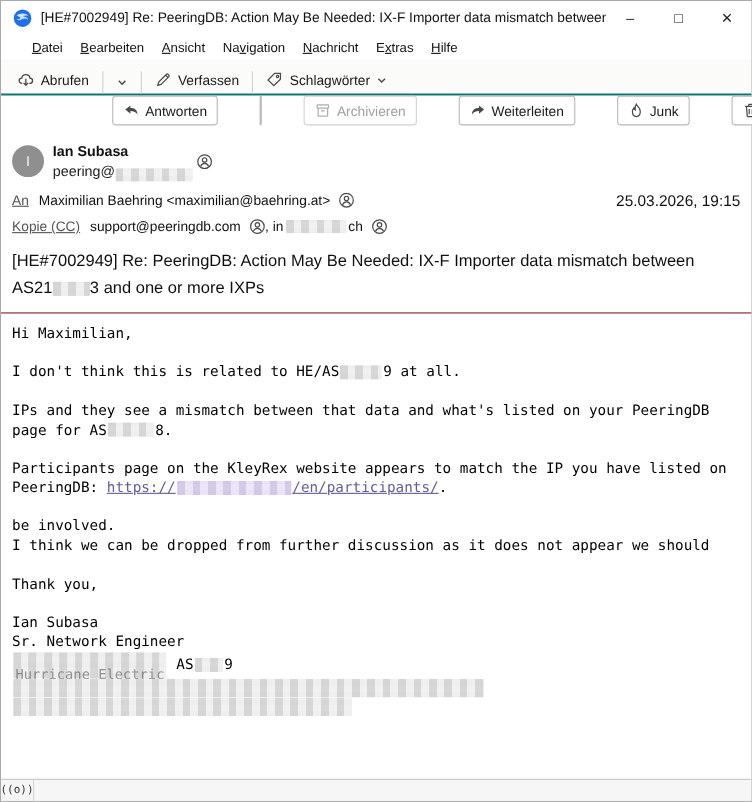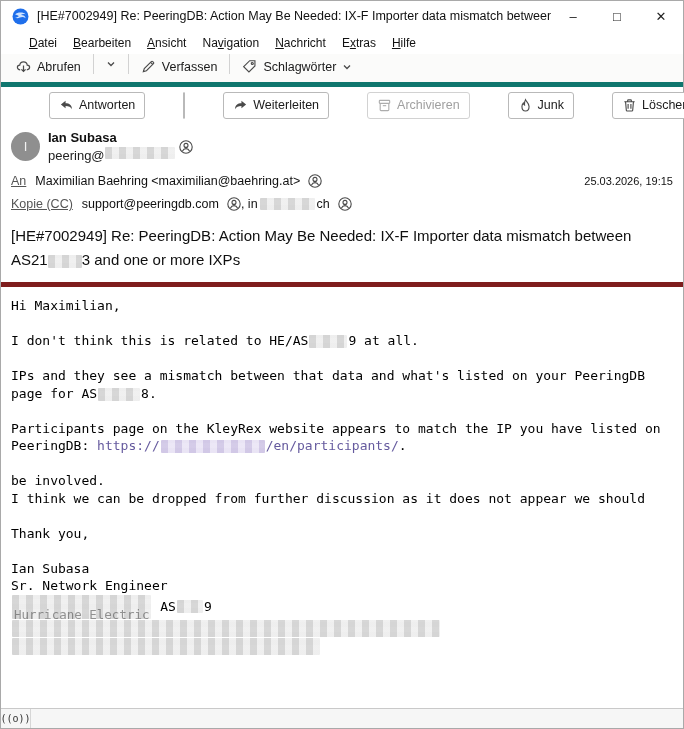--- a/index.html
+++ b/index.html
@@ -13,66 +13,66 @@
   .title-text { font-size:12.5px; color:#111; white-space:nowrap; overflow:hidden; flex:1 1 auto; }
   .win-controls { display:flex; flex:0 0 auto; }
   .win-btn { width:44px; height:30px; display:flex; align-items:center; justify-content:center; font-size:13px; color:#222; cursor:default; }
 
   
   .menubar { height:23px; display:flex; align-items:center; padding-left:20px; background:#fff; font-size:12px; flex:0 0 auto; }
   .menu-item { padding:3px 8px; color:#111; }
   .menu-item u { text-decoration:underline; }
 
   
-  .toolbar { height:33px; display:flex; align-items:flex-start; background:#fbfbfa; border-bottom:5px solid #0f766e; padding-left:6px; flex:0 0 auto; }
+  .toolbar { height:33px; display:flex; align-items:flex-end; background:#fbfbfa; border-bottom:2px solid #0f766e; padding-left:6px; flex:0 0 auto; }
   .tb-item { display:flex; align-items:center; gap:6px; padding:5px 9px; font-size:12.5px; color:#1a1a1a; border-radius:3px; }
   .tb-sep { width:1px; height:20px; background:#d2d2d2; margin:0 3px; }
   .chev { width:10px; height:10px; }
   .icon16 { width:15px; height:15px; flex:0 0 auto; }
 
   
-  .actionbar { height:36px; display:flex; align-items:center; background:#fff; padding-left:48px; padding-right:8px; flex:0 0 auto;gap:32px; }
+  .actionbar { height:36px; display:flex; background:#fff; padding-left:101px; padding-right:8px; flex:0 0 auto;gap:32px; }
   .act-btn { display:flex; align-items:center; gap:5px; height:27px; padding:0 9px; background:#fff;
              border:1px solid #b9b9b9; border-radius:3px; font-size:12.5px; color:#1a1a1a; margin-right:6px; }
   .act-split { display:flex; height:27px; border:1px solid #b9b9b9; border-radius:3px; margin-right:6px; overflow:hidden; }
   .act-split .part { display:flex; align-items:center; gap:5px; padding:0 9px; font-size:12.5px; background:#fff; }
   .act-split .divider { width:1px; background:#c5c5c5; }
   .act-btn.disabled { color:#a0a0a0; border-color:#d2d2d2; }
   .act-btn.disabled svg { opacity:.45; }
 
   
   .msgheader { background:#fff; padding:6px 10px 0 10px; flex:0 0 auto; }
   .from-row { display:flex; align-items:flex-start; }
   .avatar { width:29px; height:29px; border-radius:50%; background:#8f8f8f; color:#f2f2f2; font-size:13px;
             display:flex; align-items:center; justify-content:center; margin:3px 8px 0 0; flex:0 0 auto; }
   .from-col { display:flex; flex-direction:column; }
   .from-name { font-size:13px; font-weight:bold; color:#111; line-height:18px; }
-  .from-email { font-size:13px; color:#222; line-height:18px; display:flex; align-items:flex-start; }
+  .from-email { font-size:13px; color:#222; line-height:18px; display:flex; align-items:flex-end; }
   .contact-icon { width:14px; height:14px; margin-left:8px; flex:0 0 auto; }
   .from-contact { align-self:center; margin-left:4px; }
   .addr-row { display:flex; align-items:center; font-size:12.5px; margin-top:9px; color:#111; }
   .addr-label { color:#555; margin-right:9px;text-decoration:underline; }
-  .date { margin-left:auto; color:#111; font-size:11px; }
+  .date { margin-left:auto; color:#111; font-size:14px; }
   .subject { font-size:15px; line-height:24px; color:#0f0f0f; margin:13px 0 10px 0; max-width:660px; }
 
   
   .redact { display:inline-block; vertical-align:middle; height:13px; border-radius:1px;
             background:
               repeating-linear-gradient(90deg, rgba(210,210,210,.85) 0 7px, rgba(240,240,240,.85) 7px 14px),
               repeating-linear-gradient(0deg, #e6e6e6 0 5px, #f3f3f3 5px 10px); }
   .redact.lav { background:
               repeating-linear-gradient(90deg, rgba(205,195,228,.8) 0 7px, rgba(235,230,246,.8) 7px 14px),
               repeating-linear-gradient(0deg, #e3ddf0 0 5px, #f1edf9 5px 10px); }
   .redact.faint { height:16px; width:auto; color:rgba(70,70,70,.55); font-size:12.5px; line-height:16px; padding:12px 2px; }
   .hdr-redact { height:12px; }
 
   
-  .bodywrap { flex:1 1 auto; border-top:5px solid #7f1d1d; background:#fff; overflow:hidden; padding:10px 10px 0 10px; }
+  .bodywrap { flex:1 1 auto; border-top:1px solid #7f1d1d; background:#fff; overflow:hidden; padding:10px 10px 0 10px; }
   .bline { font-family:"DejaVu Sans Mono", monospace; font-size:13px; line-height:17.5px; white-space:pre; color:#000; }
-  .blink { color:#655a9e; }
+  .blink { color:#655a9e; text-decoration:underline; }
   .bline .redact { height:13px; margin:0 1px; }
 
   
   .statusbar { height:20px; flex:0 0 auto; background:#f6f6f6; border-top:1px solid #c9c9c9; display:flex; align-items:center; }
   .status-iconbox { width:30px; height:100%; display:flex; align-items:center; justify-content:center;
                     border-right:1px solid #d6d6d6; font-size:10px; color:#333; font-family:"DejaVu Sans Mono", monospace; }
 </style>
 </head>
 <body>
 
@@ -144,33 +144,33 @@
       <span>Antworten</span>
     </div>
     <div class="act-split">
       <div class="part">
         
         
       </div>
       <div class="divider"></div>
 
     </div>
-    <div class="act-btn">
-      <svg class="icon16" viewBox="0 0 16 16" fill="#4a4a4a">
-        <path d="M9 3 L14 7 L9 11 V8.4 C5.6 8.4 3.4 9.5 2.2 12 C2.2 7.4 5 5.6 9 5.6 Z"></path>
-      </svg>
-      <span>Weiterleiten</span>
-    </div>
     <div class="act-btn disabled">
       <svg class="icon16" viewBox="0 0 16 16" fill="none" stroke="#4a4a4a" stroke-width="1.2">
         <rect x="2.5" y="2.5" width="11" height="3.2" rx="0.6"></rect>
         <path d="M3.4 5.7 V12.6 C3.4 13.1 3.8 13.5 4.3 13.5 H11.7 C12.2 13.5 12.6 13.1 12.6 12.6 V5.7"></path>
         <path d="M6.2 8.2 H9.8"></path>
       </svg>
       <span>Archivieren</span>
+    </div>
+    <div class="act-btn">
+      <svg class="icon16" viewBox="0 0 16 16" fill="#4a4a4a">
+        <path d="M9 3 L14 7 L9 11 V8.4 C5.6 8.4 3.4 9.5 2.2 12 C2.2 7.4 5 5.6 9 5.6 Z"></path>
+      </svg>
+      <span>Weiterleiten</span>
     </div>
     <div class="act-btn">
       <svg class="icon16" viewBox="0 0 16 16" fill="none" stroke="#4a4a4a" stroke-width="1.2">
         <path d="M8 1.8 C8.6 3.6 11.8 5.4 11.8 9 C11.8 11.8 10.2 13.8 8 13.8 C5.8 13.8 4.2 11.8 4.2 9 C4.2 7.4 4.9 6.2 5.6 5.4 C5.7 6.4 6.1 7 6.9 7.4 C6.5 5.2 7.2 3.2 8 1.8 Z"></path>
       </svg>
       <span>Junk</span>
     </div>
     <div class="act-btn">
       <svg class="icon16" viewBox="0 0 16 16" fill="none" stroke="#4a4a4a" stroke-width="1.2">
         <path d="M2.5 4 H13.5 M6 4 V2.8 C6 2.4 6.3 2 6.8 2 H9.2 C9.7 2 10 2.4 10 2.8 V4"></path>

